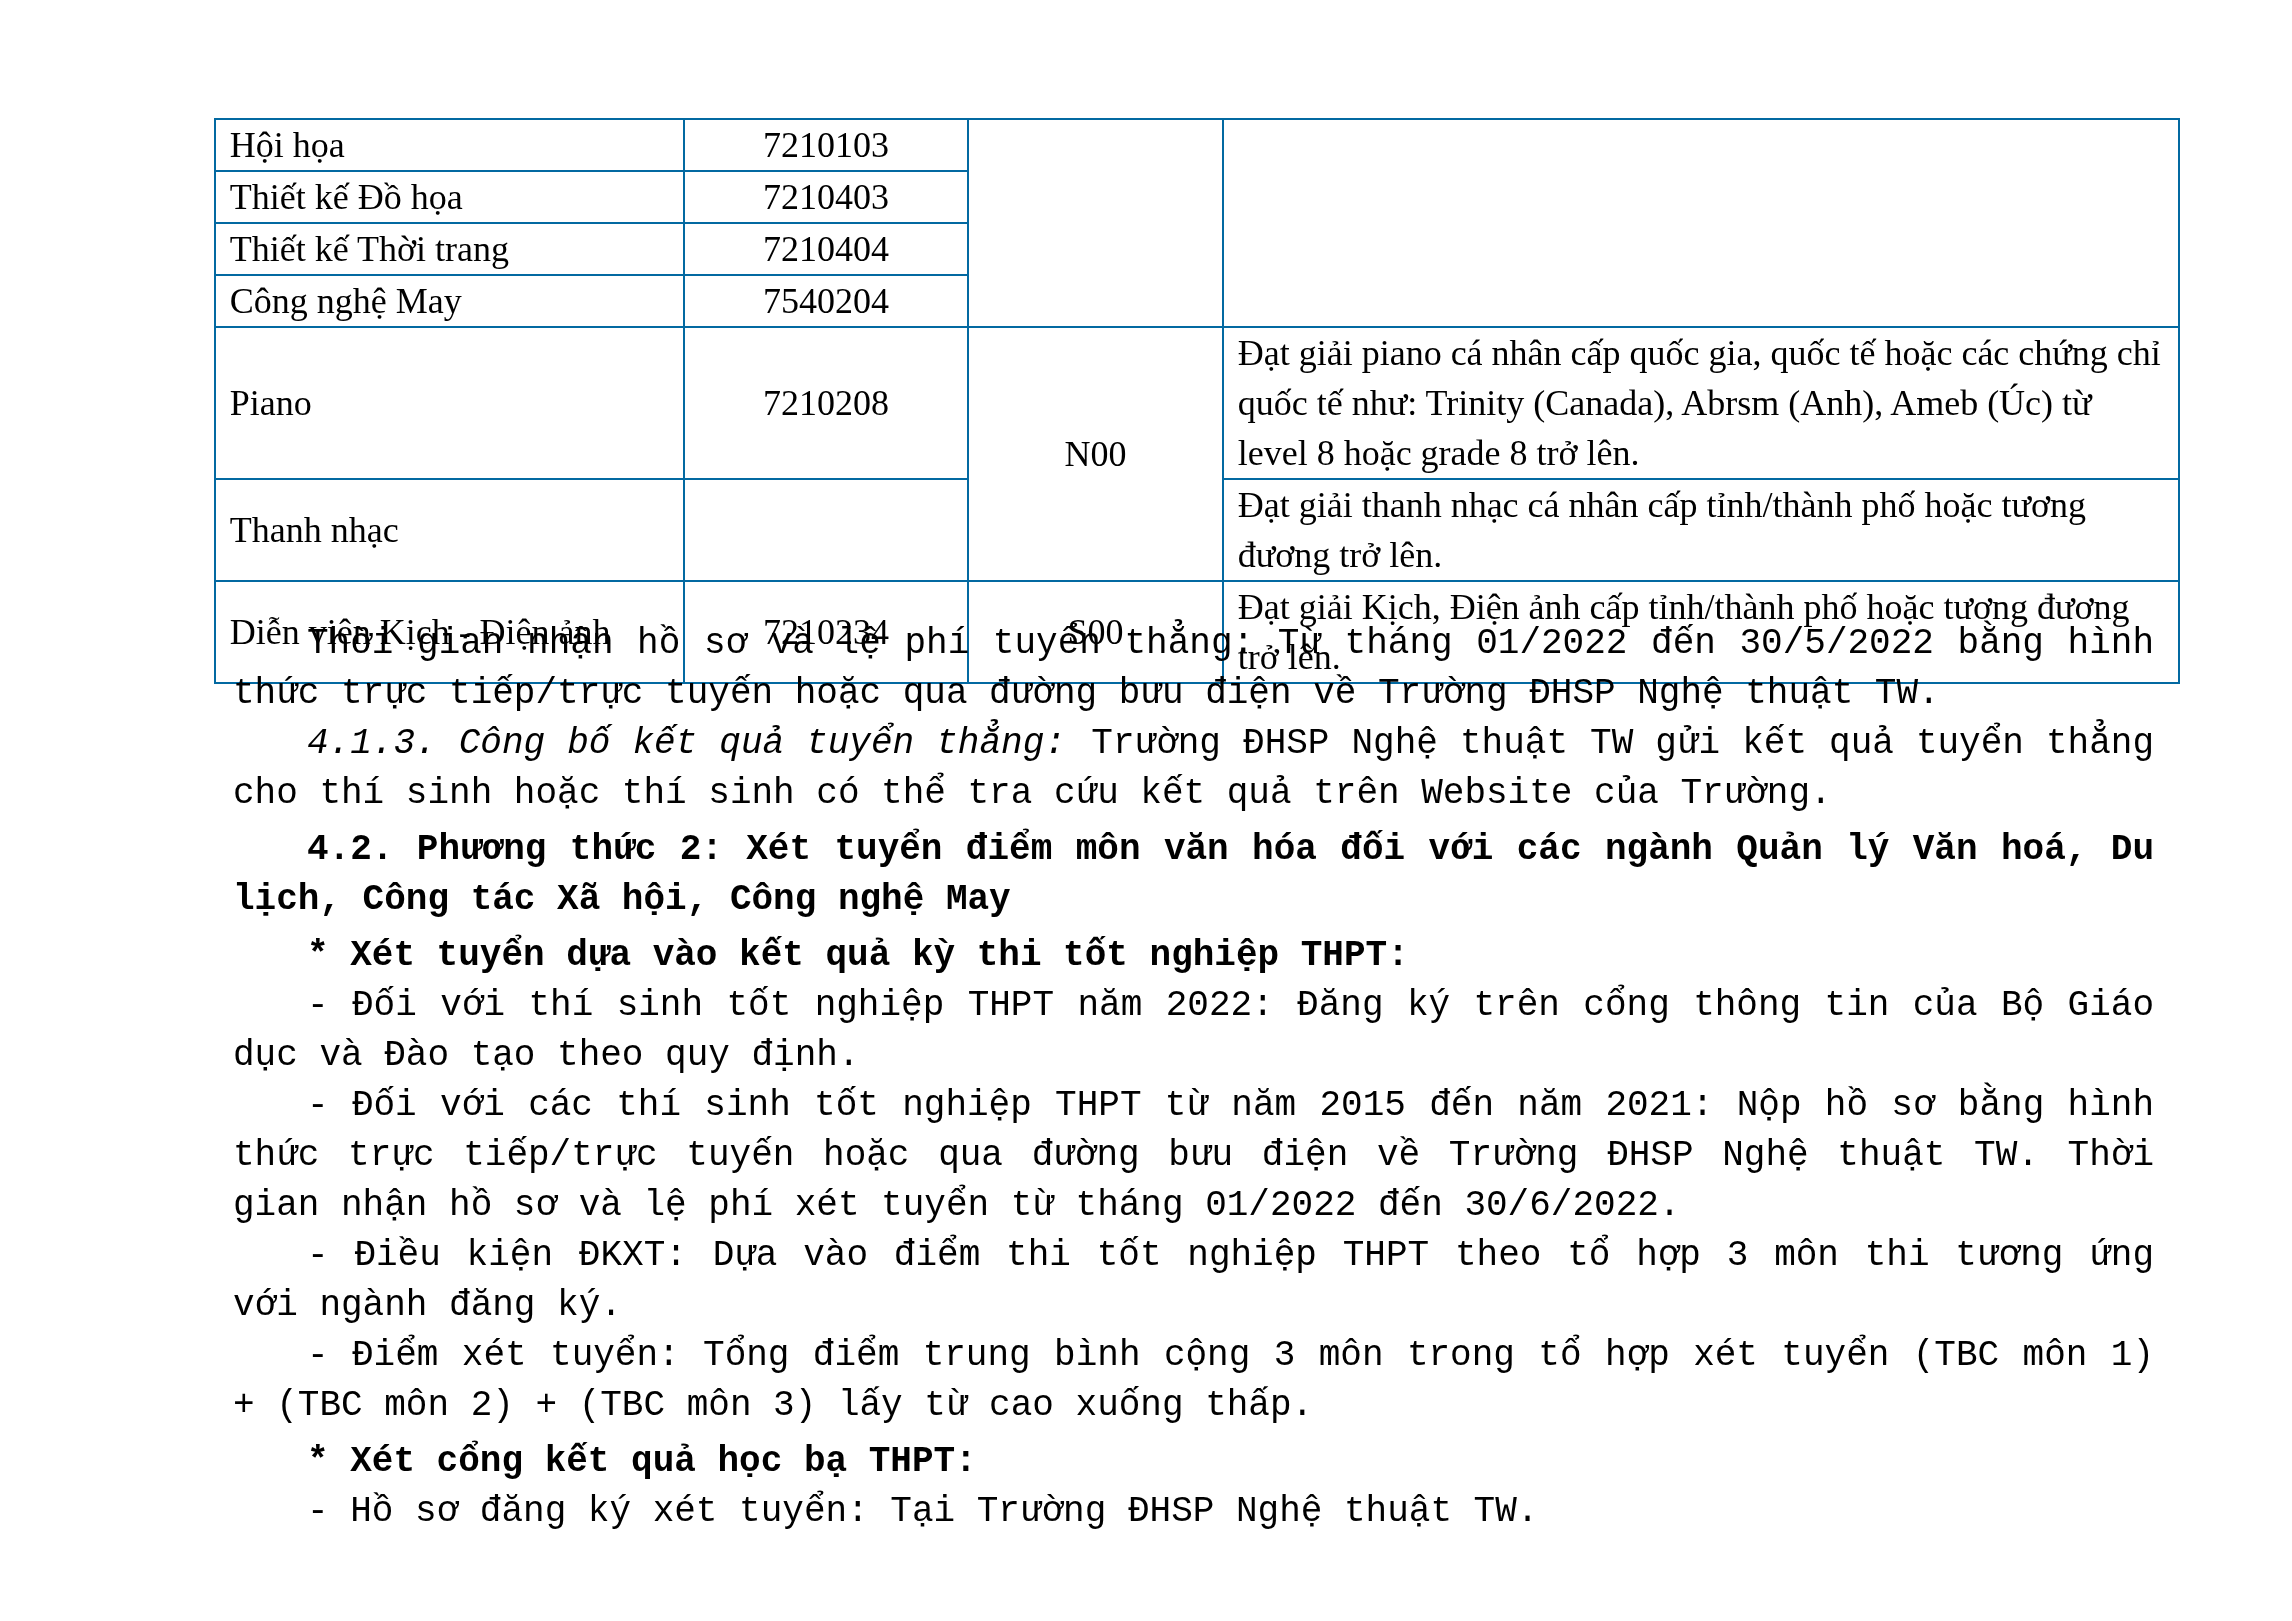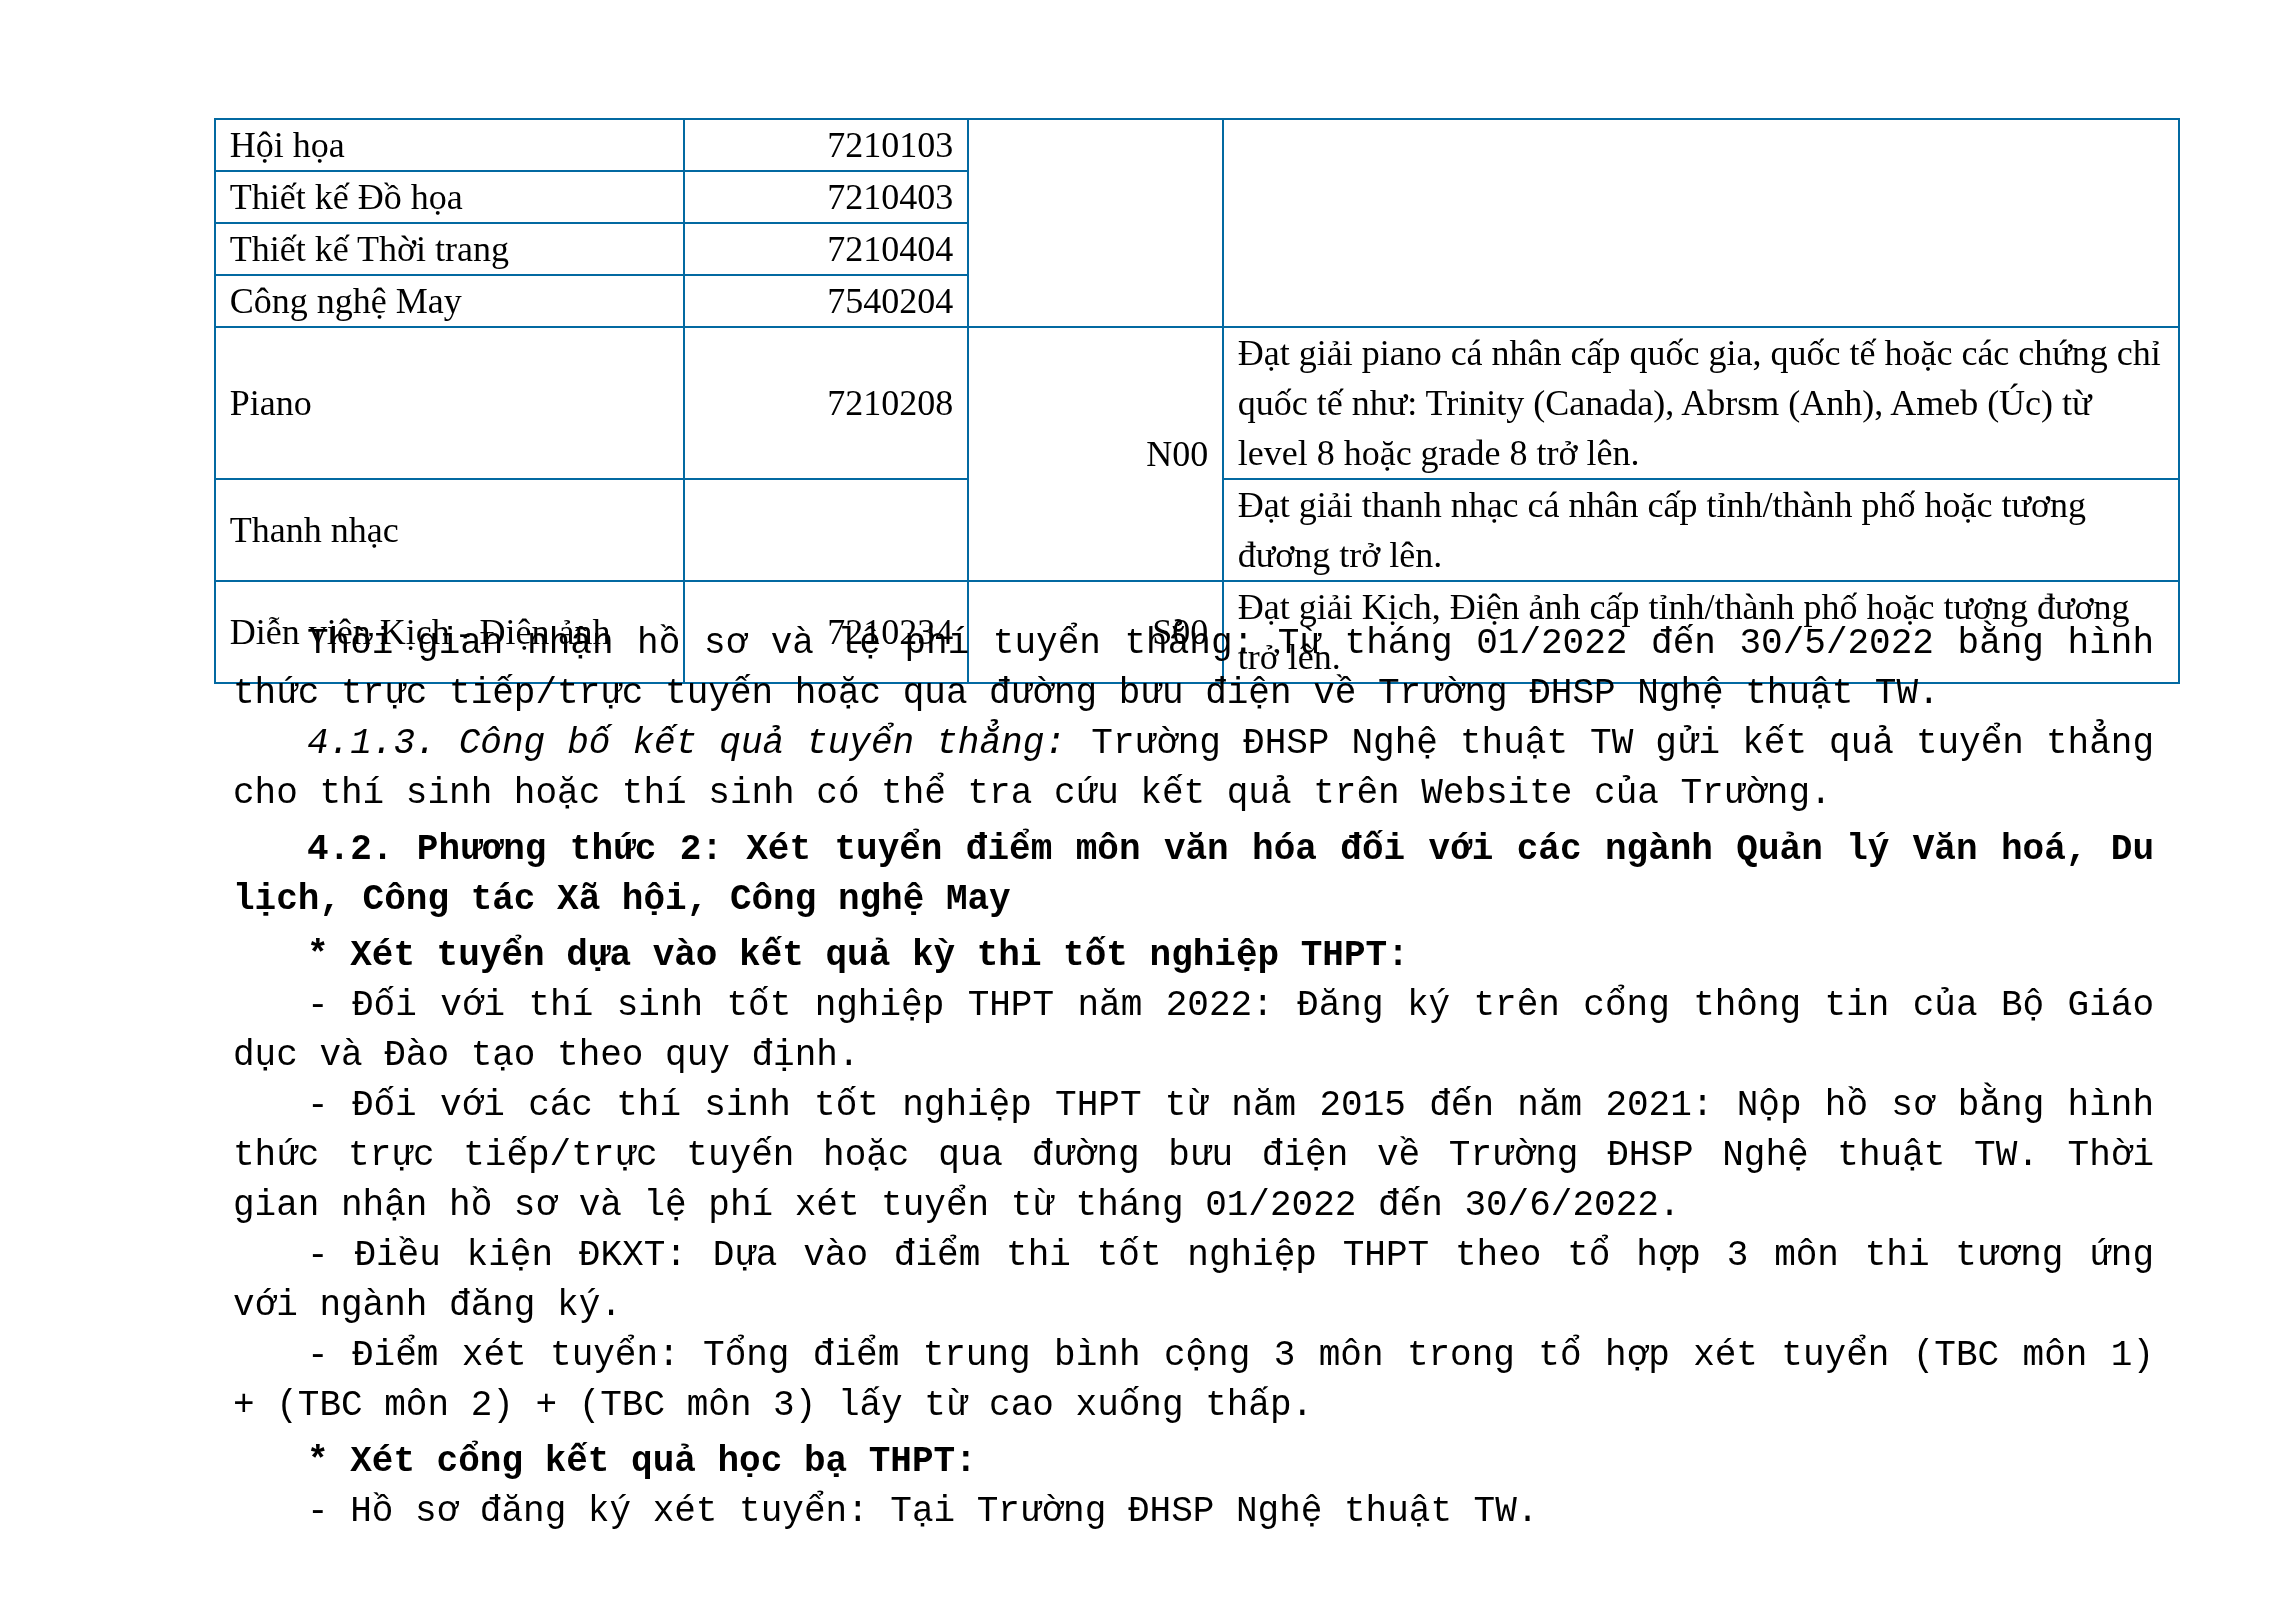--- a/index.html
+++ b/index.html
@@ -27,21 +27,21 @@
     font-size:36px;
     line-height:50px;
     vertical-align:middle;
     padding:0 13.7px;
     overflow:hidden;
   }
   tr.r-sm{height:50px;}
   tr.r-piano{height:149px;}
   tr.r-thanh{height:97px;}
   tr.r-kich{height:52px;margin-top:32px;}
-  td.code,td.group{text-align:right;padding:0 3.9px;}
+  td.code,td.group{text-align:center;padding:0 3.9px;}
   td.crit{padding:2px 15.7px;}
   
   .content{
     position:absolute;
     left:233px;
     top:619px;
     width:1921px;
     font-size:36px;
     line-height:50px;
     text-align:justify;

